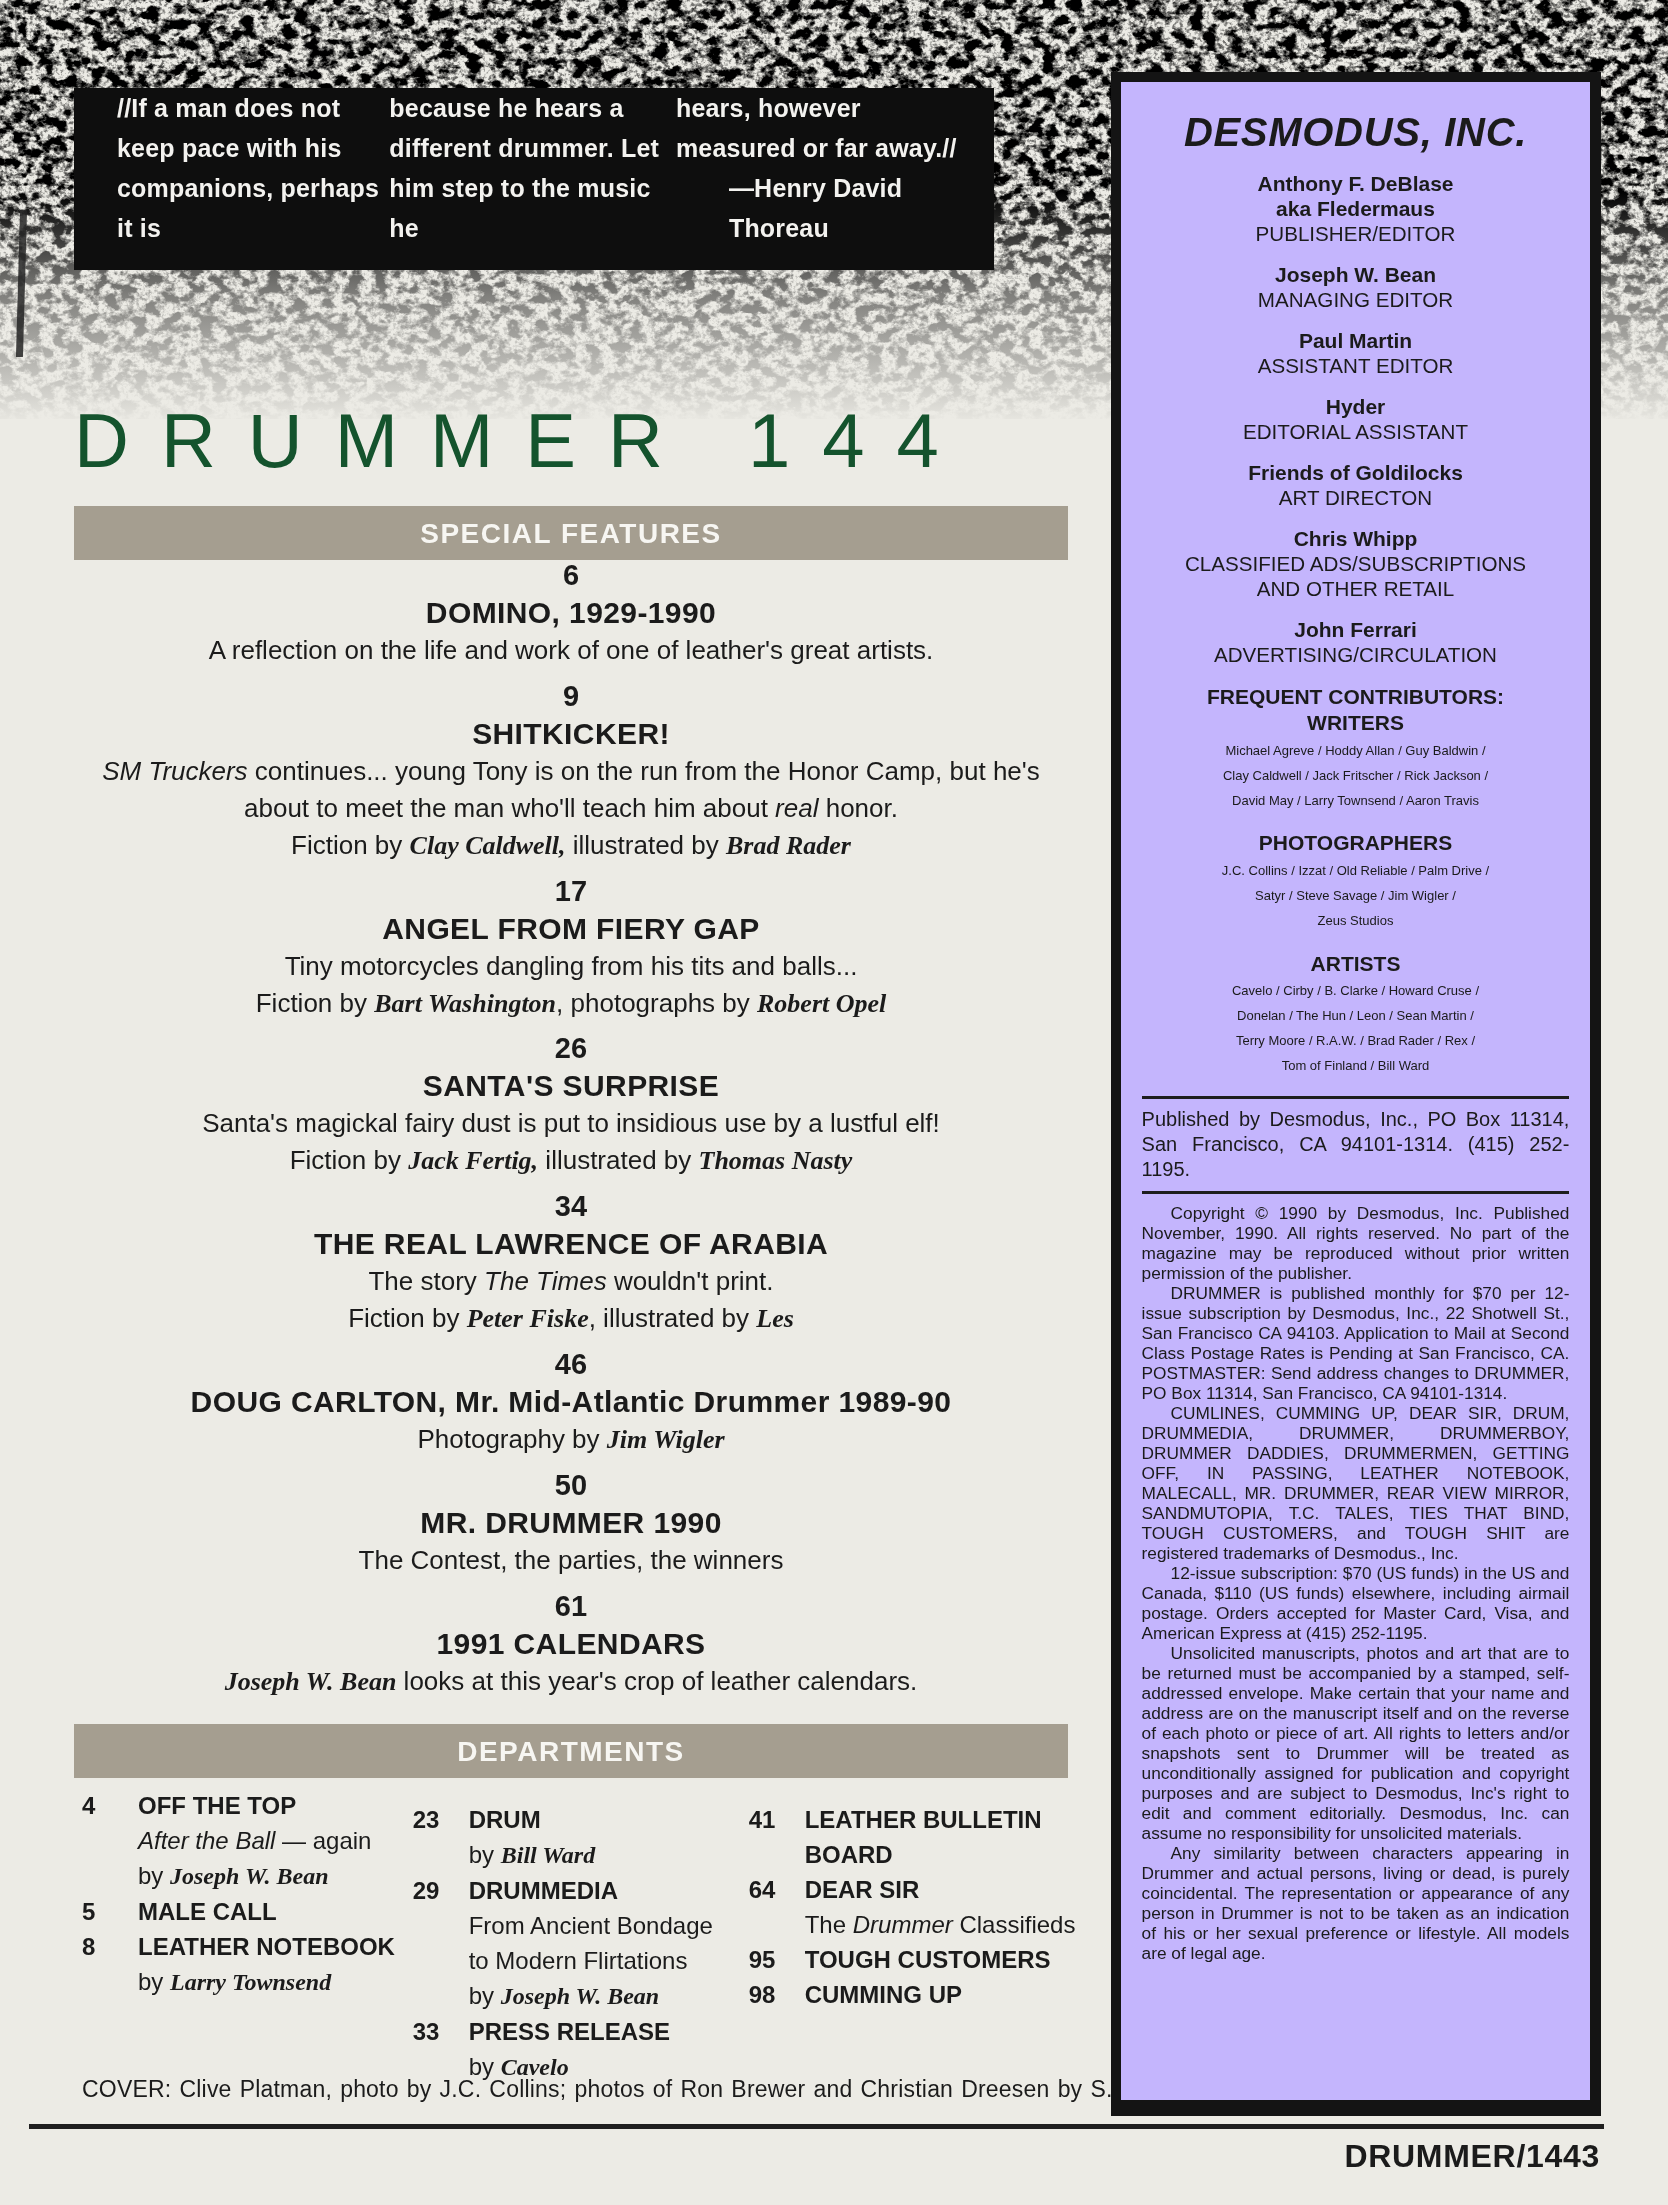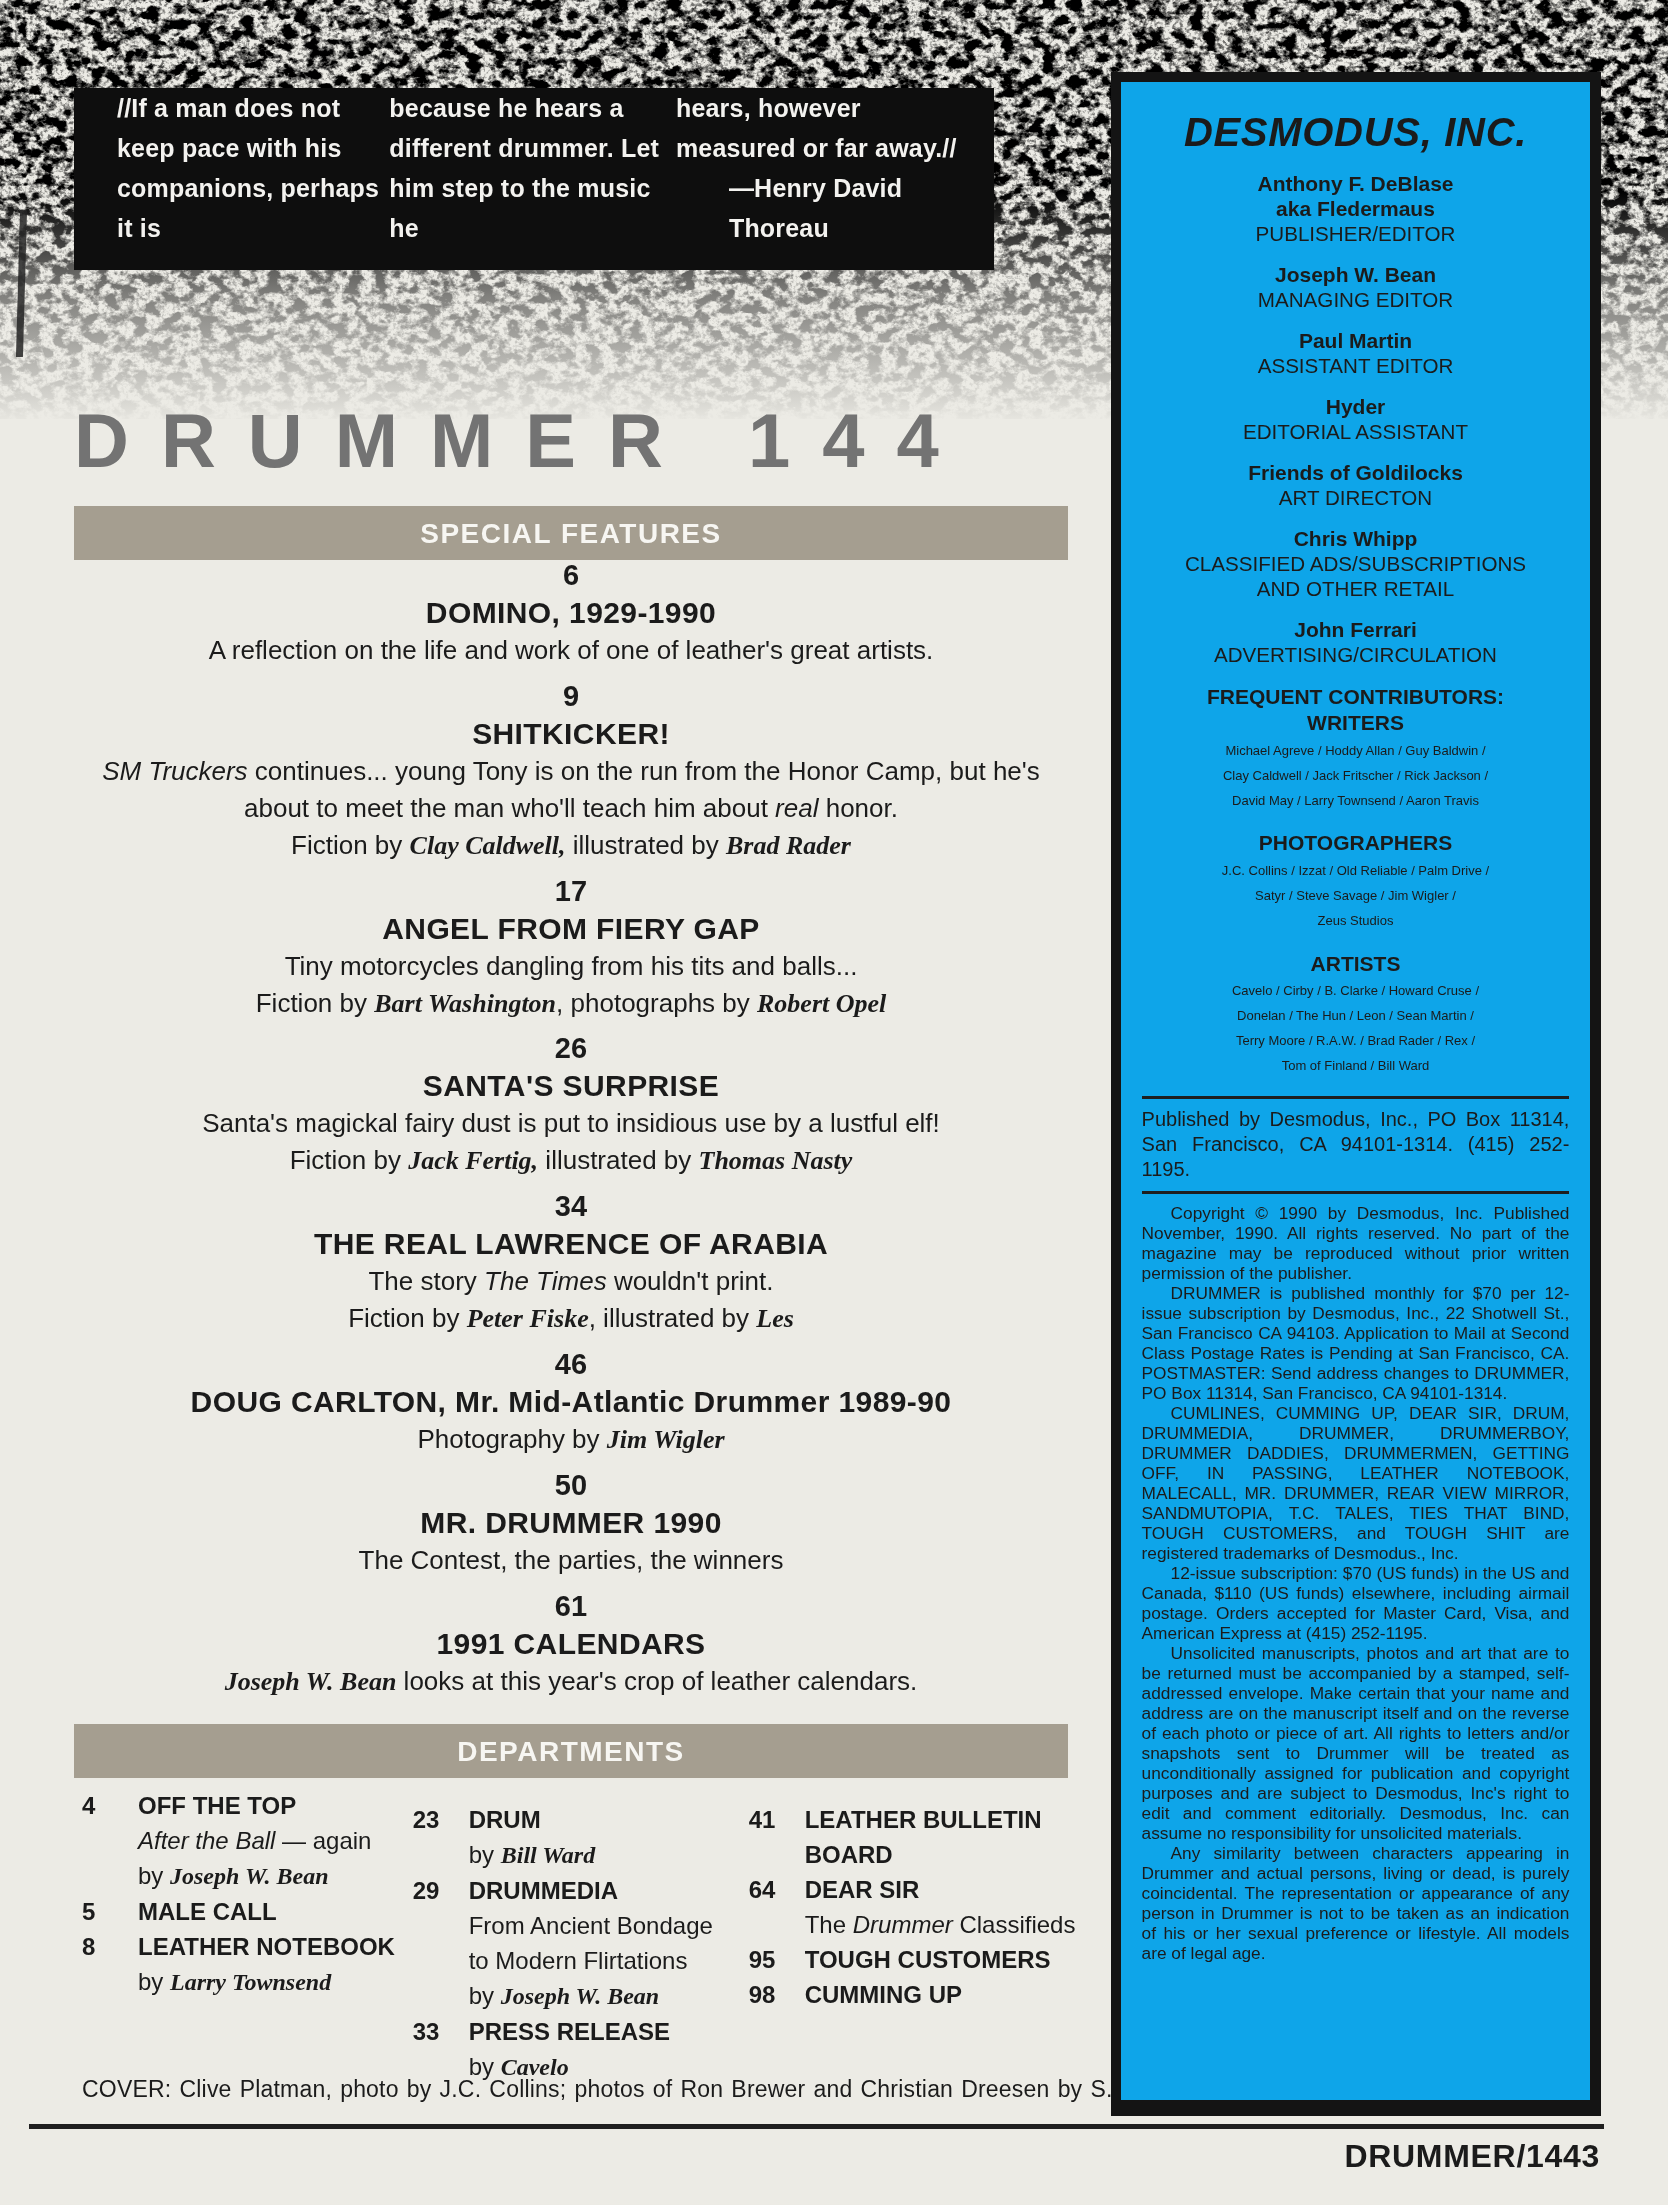--- a/index.html
+++ b/index.html
@@ -9,22 +9,22 @@
   .noise-fade{position:absolute;top:191px;left:0;width:1669px;height:235px;z-index:2;
         background:linear-gradient(to bottom, rgba(236,235,229,0) 0%, rgba(236,235,229,.55) 45%, #ecebe5 100%);}
   .left-streak{position:absolute;left:17.6px;top:210px;width:6.6px;height:147px;background:#242424;
         transform:rotate(1.6deg);opacity:.85;z-index:2;}
   
   .quote-box{position:absolute;left:74px;top:88px;width:920px;height:182px;background:#0e0e0e;
         z-index:3;display:flex;justify-content:center;padding:0 35px 0 43px;
         box-sizing:border-box;color:#f3f2ef;font-weight:bold;font-size:25px;line-height:40px;letter-spacing:0.2px;}
   .quote-box .attr{display:inline-block;margin-left:53px;}
   
-  .main-title{position:absolute;left:74px;top:397px;width:1000px;z-index:3;font-size:76px;font-weight:bold;
-        letter-spacing:32px;white-space:nowrap;color:#737373;}
+  .main-title{position:absolute;left:74px;top:397px;width:1000px;z-index:3;font-size:76px;font-weight:normal;
+        letter-spacing:32px;white-space:nowrap;color:#14532d;}
   .section-bar{position:absolute;left:74px;width:994px;height:54px;background:#a59e90;z-index:3;
         color:#f7f6f2;font-weight:bold;font-size:28px;letter-spacing:1.5px;text-align:center;line-height:56px;}
   .bar-features{top:506px;}
   .bar-departments{top:1724px;}
   
   .features{position:absolute;left:74px;top:557px;width:994px;text-align:center;z-index:3;}
   .feature{margin-bottom:8.8px;}
   .f-num{font-size:29px;font-weight:bold;line-height:37px;}
   .f-title{font-size:30px;font-weight:bold;line-height:38px;letter-spacing:0.4px;}
   .f-desc{font-size:26px;line-height:37px;margin:0 auto;max-width:956px;}
@@ -34,21 +34,21 @@
   .dcol+.dcol{margin-left:14.7px;width:320px;margin-top:14px;}
   .dcol:last-child{width:327px;margin-left:16px;}
   .d-row{display:flex;font-size:24px;line-height:35px;}
   .d-num{flex:none;width:56px;font-weight:bold;}
   .d-text{flex:1;}
   .cover-credit{position:absolute;left:82px;top:2076px;z-index:3;font-size:23px;letter-spacing:0.2px;word-spacing:1.5px;}
   .bottom-rule{position:absolute;left:29px;top:2124px;width:1575px;height:5.1px;background:#1f1f1f;z-index:3;}
   .page-footer{position:absolute;right:69px;top:2138px;z-index:3;display:flex;
         font-size:32px;font-weight:bold;letter-spacing:0.7px;}
   
-  .masthead{position:absolute;left:1111px;top:72px;width:490px;height:2044px;z-index:3;background:#0ea5e9;
+  .masthead{position:absolute;left:1111px;top:72px;width:490px;height:2044px;z-index:3;background:#c4b5fd;
         border:solid #141414;border-width:10.3px 11.8px 16px 10.3px;box-sizing:border-box;
         padding:16px 20.6px 5.9px;overflow:hidden;text-align:center;}
   .m-title{font-size:40px;font-weight:bold;font-style:italic;letter-spacing:0.7px;margin:11.8px 0 2.9px;}
   .m-staff{margin-top:16px;}
   .m-name{font-size:21px;font-weight:bold;line-height:25px;white-space:pre-line;}
   .m-role{font-size:20.6px;line-height:25px;white-space:pre-line;}
   .m-group{margin-top:17.6px;}
   .m-ghead{font-size:21px;font-weight:bold;line-height:26px;white-space:pre-line;}
   .m-gnames{font-size:13px;line-height:25px;white-space:pre-line;margin-top:1.5px;}
   .m-rule{border-top:3.7px solid #1e1e1e;margin-top:17.6px;}

